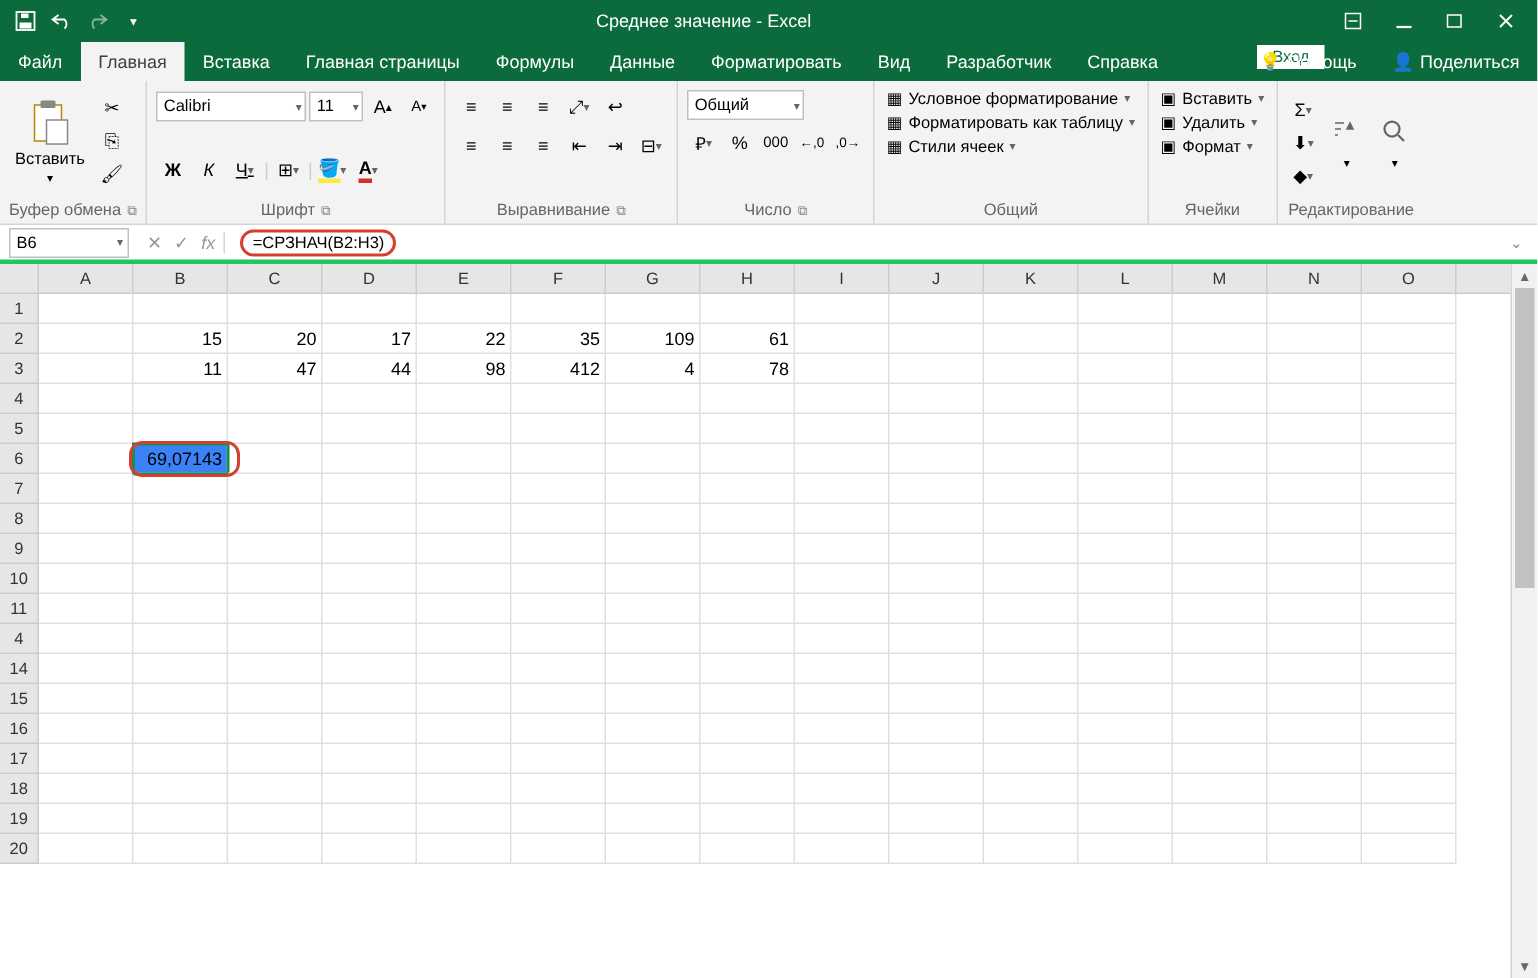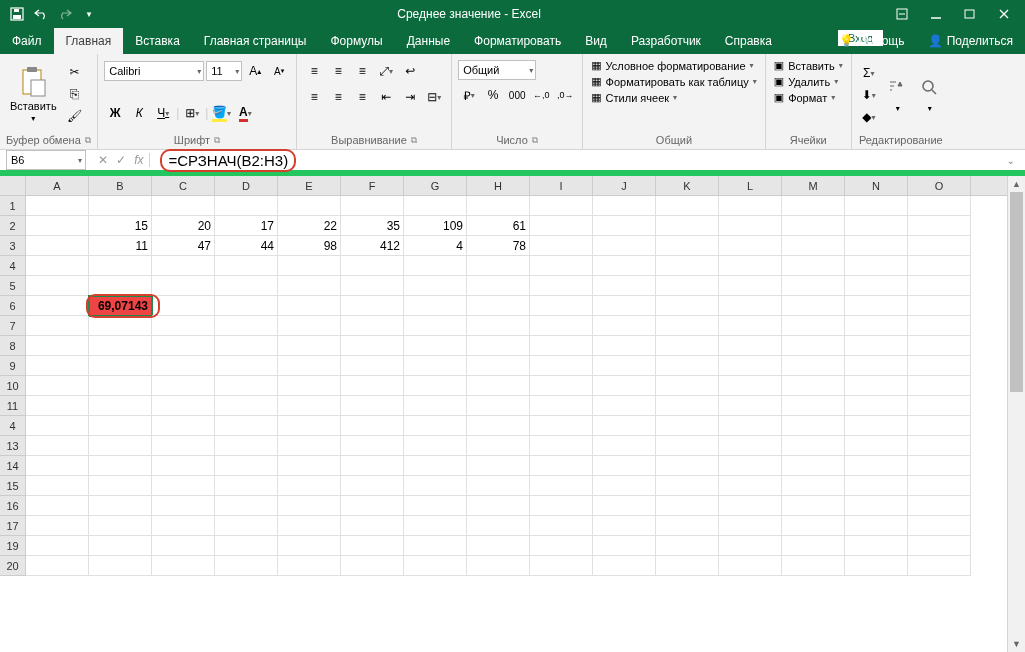--- a/index.html
+++ b/index.html
@@ -19,36 +19,36 @@
 .group { border-right: 1px solid #d4d4d4; padding: 2px 6px 0; display: flex; flex-direction: column; }
 .group-content { flex: 1; display: flex; gap: 3px; align-items: center; }
 .group-label { text-align: center; font-size: 11px; color: #666; padding: 2px 0 3px; display: flex; justify-content: center; align-items: center; gap: 4px; }
 .btn-big { display: flex; flex-direction: column; align-items: center; gap: 2px; padding: 2px 4px; cursor: pointer; font-size: 11px; }
 .btn-small { width: 22px; height: 22px; display: flex; align-items: center; justify-content: center; cursor: pointer; }
 .btn-stack { display: flex; flex-direction: column; gap: 0; }
 .combo { border: 1px solid #c0c0c0; background: #fff; height: 20px; padding: 0 14px 0 4px; font-size: 11px; display: flex; align-items: center; position: relative; }
 .combo::after { content: '▾'; position: absolute; right: 2px; font-size: 8px; color: #666; }
 .btn-row { display: flex; gap: 2px; align-items: center; }
 .expand-icon { font-size: 9px; color: #888; cursor: pointer; }
-.fbar { height: 26px; border-bottom: 6px solid #22c55e; display: flex; align-items: center; padding: 0 6px; background: #fff; gap: 6px; }
+.fbar { height: 26px; border-bottom: 3px solid #22c55e; display: flex; align-items: center; padding: 0 6px; background: #fff; gap: 6px; }
 .name-box { width: 80px; height: 20px; border: 1px solid #c0c0c0; padding: 0 4px; display: flex; align-items: center; font-size: 11px; position: relative; }
 .name-box::after { content: '▾'; position: absolute; right: 3px; font-size: 8px; color: #666; }
 .fbar-btns { display: flex; gap: 8px; color: #999; padding: 0 6px; border-right: 1px solid #d4d4d4; }
-.formula-box { flex: 1; height: 20px; padding: 0 4px; font-size: 15px; display: flex; align-items: center; }
+.formula-box { flex: 1; height: 20px; padding: 0 4px; font-size: 11px; display: flex; align-items: center; }
 .formula-highlight { border: 2.5px solid #d43f2e; border-radius: 10px; padding: 1px 6px; display: inline-block; }
 .grid-wrap { display: flex; height: calc(652px - 28px - 26px - 96px - 26px); }
 .grid-main { flex: 1; overflow: hidden; position: relative; }
 .col-headers { display: flex; height: 20px; background: #e6e6e6; border-bottom: 1px solid #ccc; }
 .corner { width: 26px; border-right: 1px solid #ccc; background: #e6e6e6; }
 .col-h { width: 63px; border-right: 1px solid #ccc; display: flex; align-items: center; justify-content: center; font-size: 11px; color: #333; }
 .rows { }
 .row { display: flex; height: 20px; }
 .row-h { width: 26px; border-right: 1px solid #ccc; border-bottom: 1px solid #ccc; background: #e6e6e6; display: flex; align-items: center; justify-content: center; font-size: 11px; color: #333; }
 .cell { width: 63px; border-right: 1px solid #e0e0e0; border-bottom: 1px solid #e0e0e0; padding: 0 3px; display: flex; align-items: center; justify-content: flex-end; font-size: 12px; }
-.cell.sel { outline: 2px solid #1a8c4f; outline-offset: -1px; background: #ef4444; font-weight: bold; }
+.cell.sel { outline: 2px solid #1a8c4f; outline-offset: -1px; background: #3b82f6; }
 .sel-highlight { position: absolute; border: 2.5px solid #d43f2e; border-radius: 9px; pointer-events: none; }
 .scrollbar-v { width: 18px; background: #f1f1f1; border-left: 1px solid #d4d4d4; position: relative; }
 .scroll-thumb { position: absolute; top: 16px; left: 2px; right: 2px; height: 200px; background: #c1c1c1; }
 .scroll-arr { position: absolute; left: 0; right: 0; height: 16px; display: flex; align-items: center; justify-content: center; color: #666; font-size: 9px; }
 svg { display: block; }
 .list-btn { display: flex; gap: 4px; align-items: center; font-size: 11px; padding: 1px 2px; cursor: pointer; white-space: nowrap; }
 .drop::after { content: ' ▾'; font-size: 8px; color: #666; }
 .fbar-expand { color: #888; font-size: 10px; padding: 0 4px; }
 </style>
 </head>
@@ -526,38 +526,20 @@
           <div class="cell"></div>
           <div class="cell"></div>
           <div class="cell"></div>
           <div class="cell"></div>
           <div class="cell"></div>
           <div class="cell"></div>
           <div class="cell"></div>
           <div class="cell"></div>
         </div>
         <div class="row">
-          <div class="row-h">13</div>
-          <div class="cell"></div>
-          <div class="cell"></div>
-          <div class="cell"></div>
-          <div class="cell"></div>
-          <div class="cell"></div>
-          <div class="cell"></div>
-          <div class="cell"></div>
-          <div class="cell"></div>
-          <div class="cell"></div>
-          <div class="cell"></div>
-          <div class="cell"></div>
-          <div class="cell"></div>
-          <div class="cell"></div>
-          <div class="cell"></div>
-          <div class="cell"></div>
-        </div>
-        <div class="row">
           <div class="row-h">14</div>
           <div class="cell"></div>
           <div class="cell"></div>
           <div class="cell"></div>
           <div class="cell"></div>
           <div class="cell"></div>
           <div class="cell"></div>
           <div class="cell"></div>
           <div class="cell"></div>
           <div class="cell"></div>
@@ -599,20 +581,38 @@
           <div class="cell"></div>
           <div class="cell"></div>
           <div class="cell"></div>
           <div class="cell"></div>
           <div class="cell"></div>
           <div class="cell"></div>
           <div class="cell"></div>
         </div>
         <div class="row">
           <div class="row-h">17</div>
+          <div class="cell"></div>
+          <div class="cell"></div>
+          <div class="cell"></div>
+          <div class="cell"></div>
+          <div class="cell"></div>
+          <div class="cell"></div>
+          <div class="cell"></div>
+          <div class="cell"></div>
+          <div class="cell"></div>
+          <div class="cell"></div>
+          <div class="cell"></div>
+          <div class="cell"></div>
+          <div class="cell"></div>
+          <div class="cell"></div>
+          <div class="cell"></div>
+        </div>
+        <div class="row">
+          <div class="row-h">18</div>
           <div class="cell"></div>
           <div class="cell"></div>
           <div class="cell"></div>
           <div class="cell"></div>
           <div class="cell"></div>
           <div class="cell"></div>
           <div class="cell"></div>
           <div class="cell"></div>
           <div class="cell"></div>
           <div class="cell"></div>

